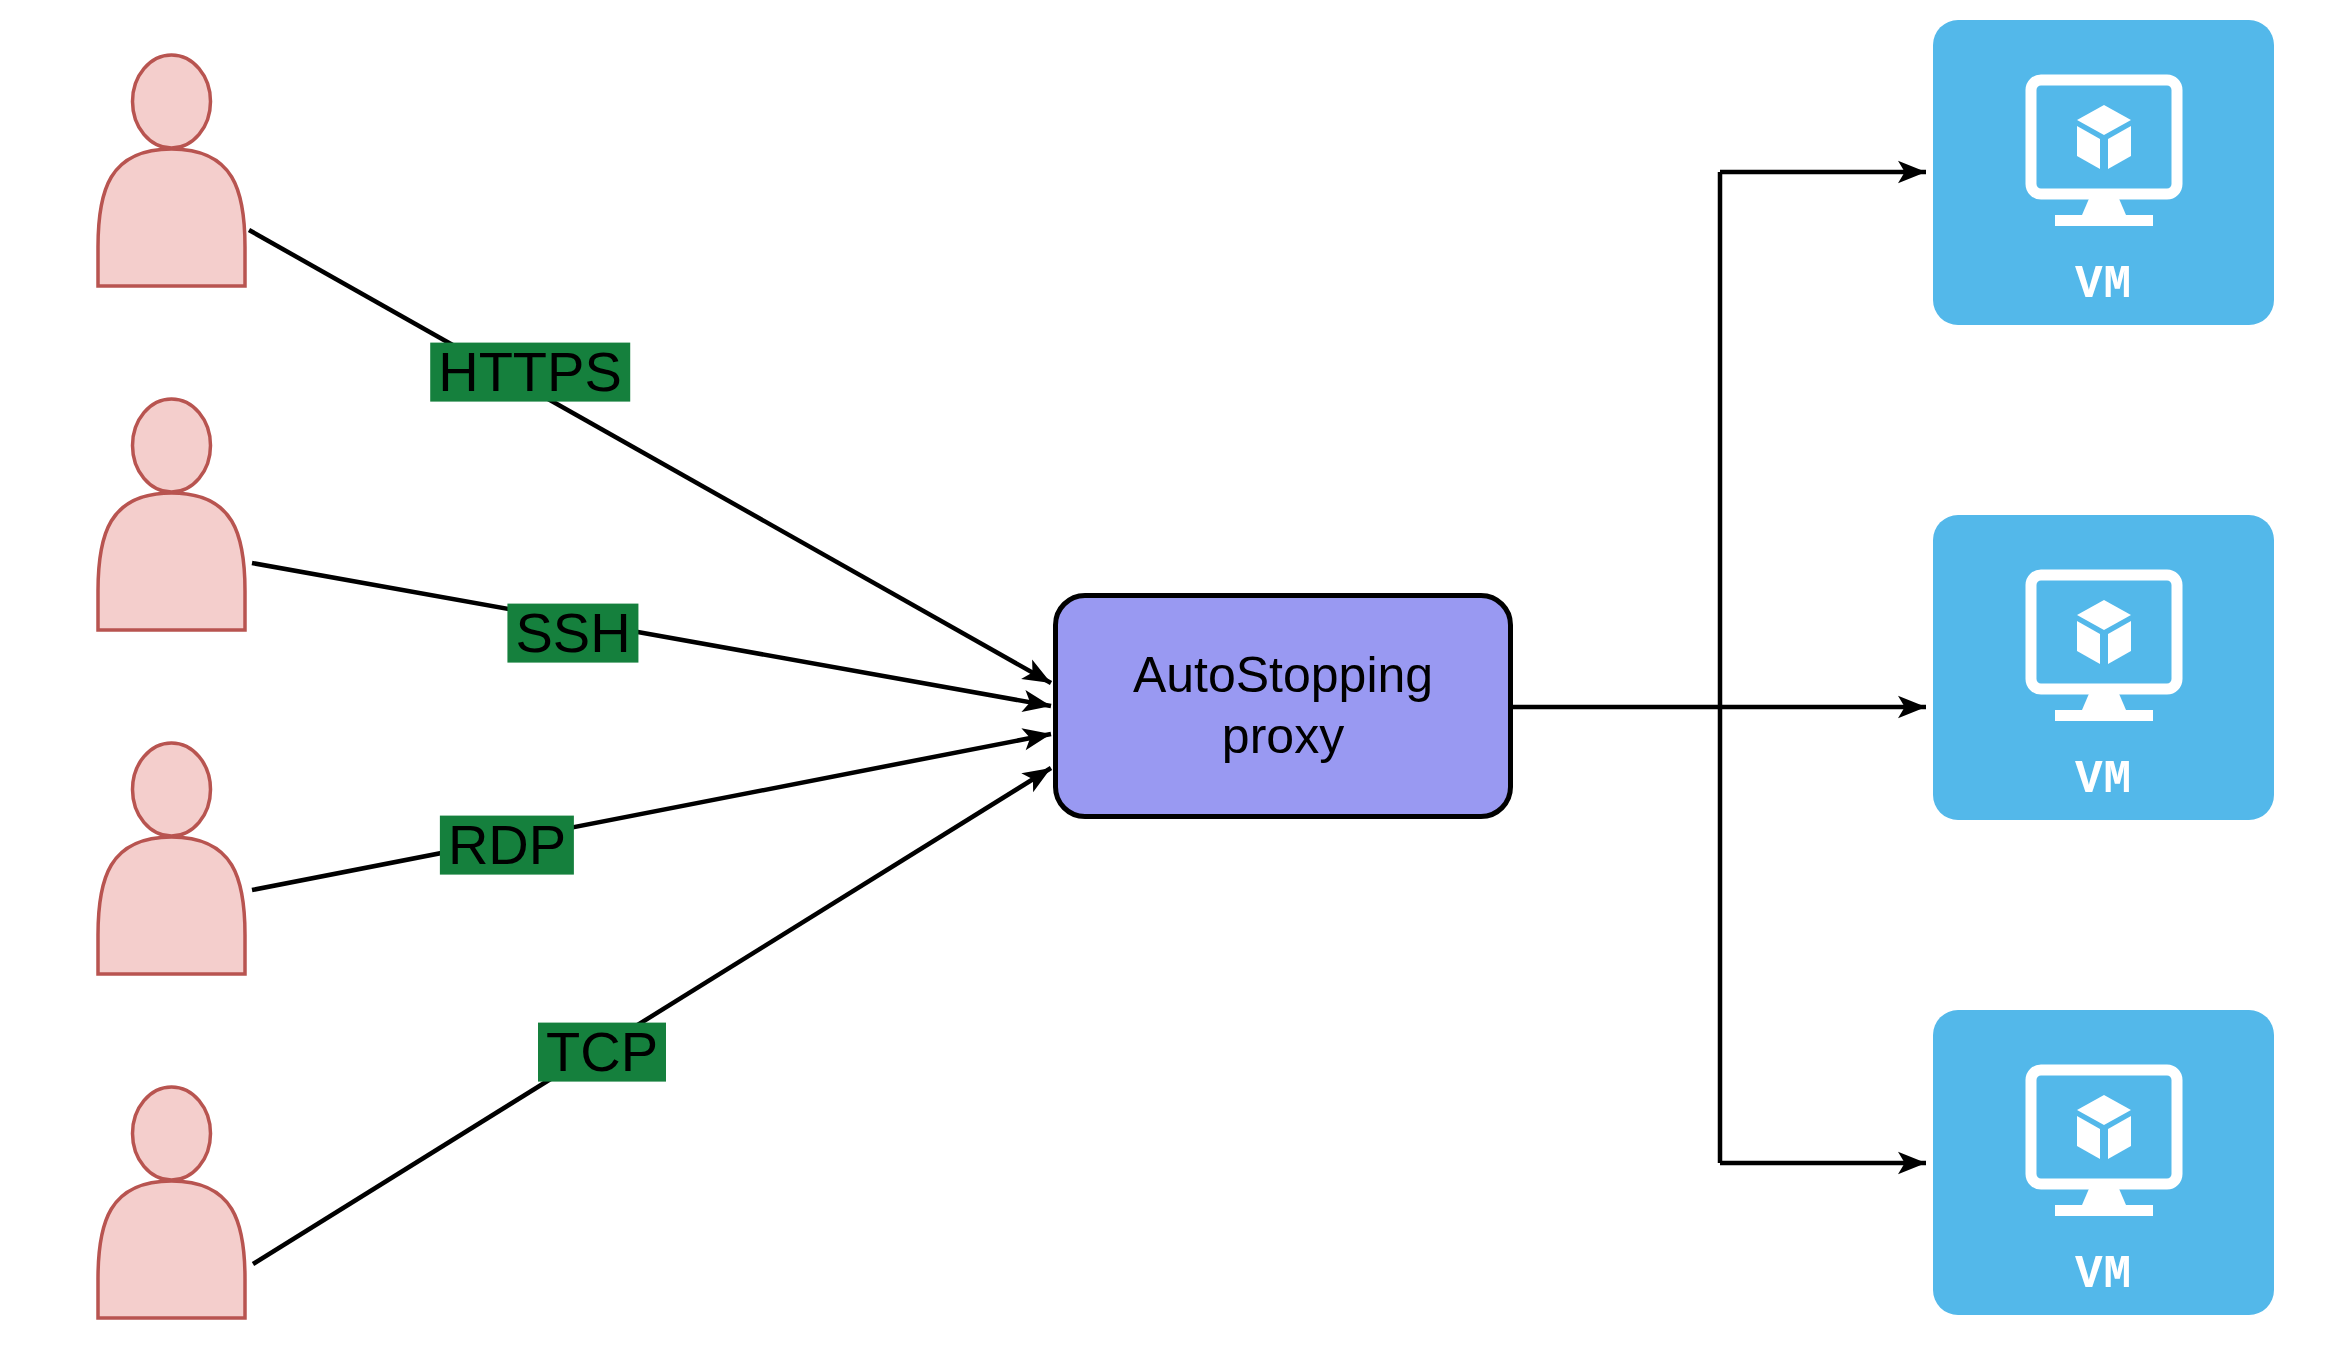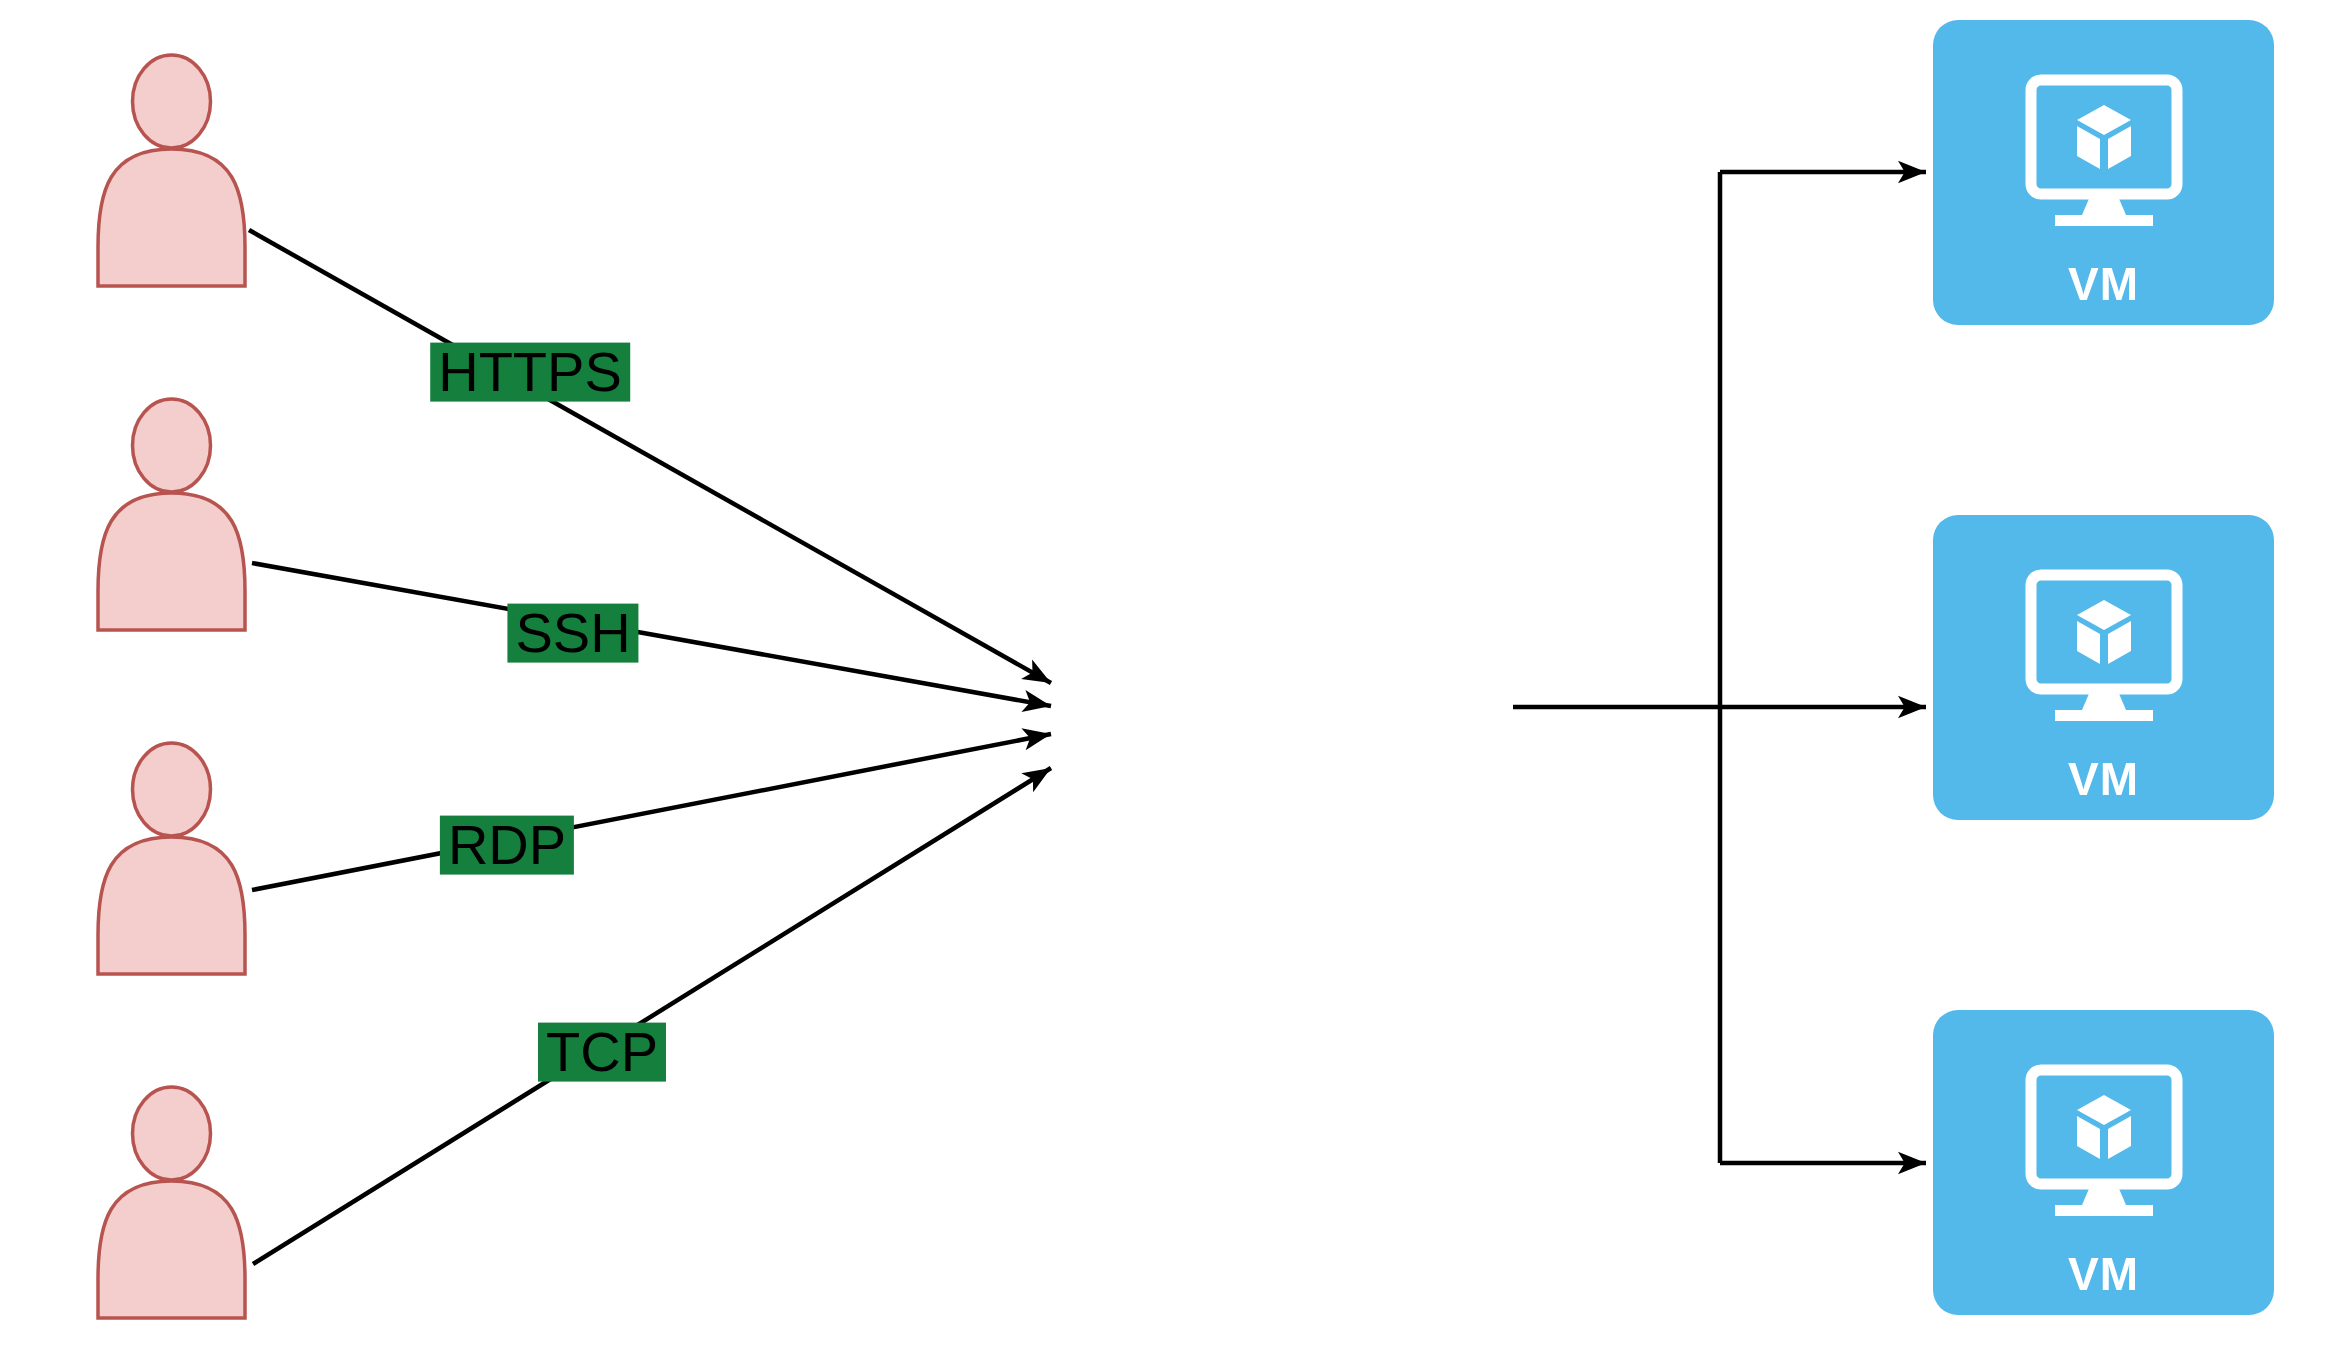--- a/index.html
+++ b/index.html
@@ -74,20 +74,21 @@
   .vm-label {
     position: absolute;
     bottom: 14px;
     left: 0;
     width: 100%;
     text-align: center;
     color: #ffffff;
     font-size: 46px;
     font-weight: 700;
     letter-spacing: 1px;
+    font-family: Liberation Mono, monospace;
   }
 </style>
 </head>
 <body>
 
 <div class="canvas">
 
   <svg class="layer" width="2350" height="1368" viewBox="0 0 2350 1368">
     <defs>
       <marker id="arrow" viewBox="0 0 12 10" refX="11" refY="5" markerWidth="34" markerHeight="28" orient="auto" markerUnits="userSpaceOnUse">
@@ -121,20 +122,23 @@
     <line x1="1720" y1="172" x2="1720" y2="1163" stroke="#000000" stroke-width="4.5"></line>
     <line x1="1720" y1="172" x2="1926" y2="172" stroke="#000000" stroke-width="4.5" marker-end="url(#arrow)"></line>
     <line x1="1720" y1="1163" x2="1926" y2="1163" stroke="#000000" stroke-width="4.5" marker-end="url(#arrow)"></line>
   </svg>
 
   <div class="edge-label" style="left:530px; top:372px;">HTTPS</div>
   <div class="edge-label" style="left:537px; top:633px;margin-left:36px;">SSH</div>
   <div class="edge-label" style="left:507px; top:845px;">RDP</div>
   <div class="edge-label" style="left:602px; top:1052px;">TCP</div>
 
+  <div class="proxy-box">
+    <div class="proxy-label">AutoStopping proxy</div>
+  </div>
 
   <div class="vm-box vm-1">
     <svg class="vm-icon" width="160" height="155" viewBox="0 0 160 155">
       <rect x="7" y="6" width="146" height="114" rx="10" fill="none" stroke="#ffffff" stroke-width="11"></rect>
       <g fill="#ffffff">
         <polygon points="80,31 107,46 80,61 53,46"></polygon>
         <polygon points="53,52 76,65 76,95 53,82"></polygon>
         <polygon points="107,52 84,65 84,95 107,82"></polygon>
       </g>
       <polygon points="67,120 93,120 102,141 58,141" fill="#ffffff"></polygon>

